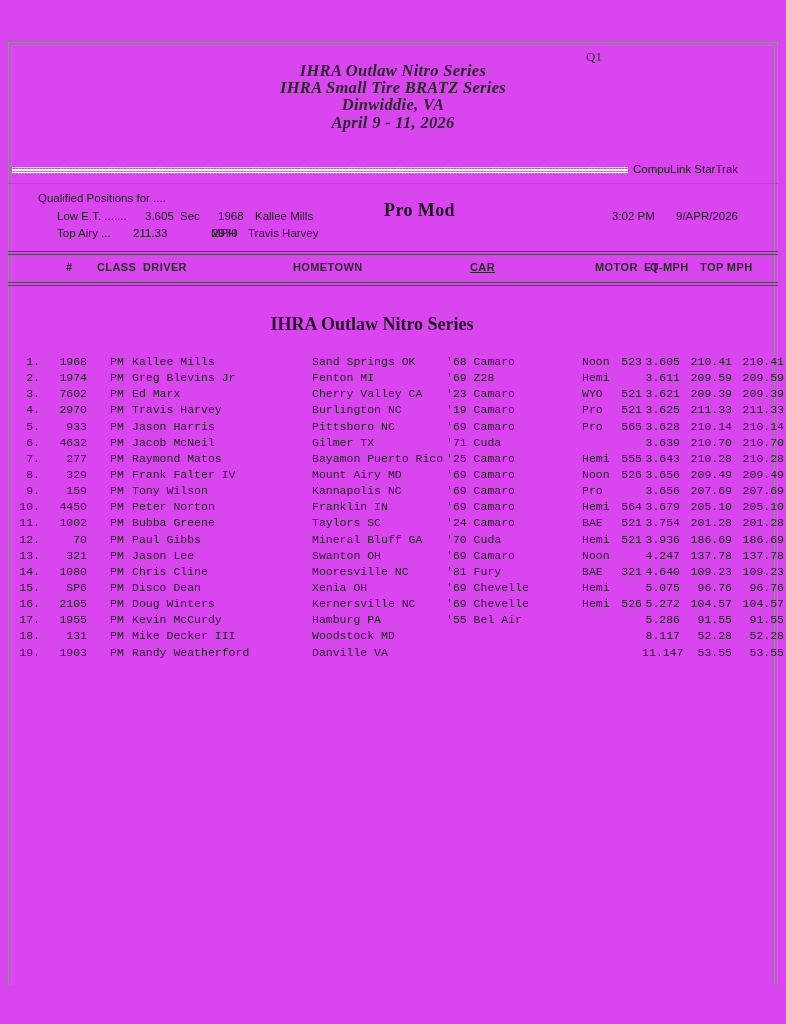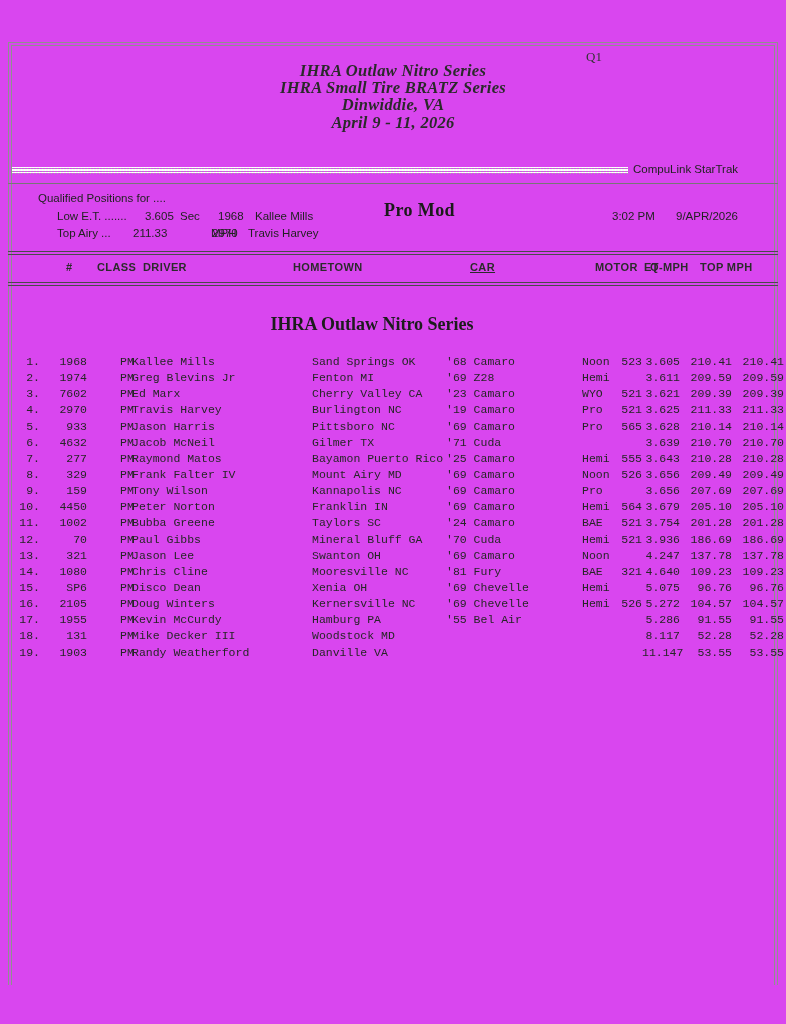--- a/index.html
+++ b/index.html
@@ -46,21 +46,21 @@
   .section-title{position:absolute;left:0;top:314px;width:744px;text-align:center;
                  font-family:"Liberation Serif",serif;font-weight:bold;font-size:18px;color:#1c1c1c;}
   
   .rows{position:absolute;left:8px;top:354px;width:770px;
         font-family:"Liberation Mono","DejaVu Sans Mono",monospace;
         font-size:11.5px;color:#262626;}
   .row{display:flex;height:16.15px;line-height:16.15px;}
   .c{white-space:pre;overflow:visible;flex:none;box-sizing:border-box;}
   .c.pos{width:32px;text-align:right;}
   .c.num{width:47px;text-align:right;}
-  .c.cls{width:45px;padding-left:33px;}
+  .c.cls{width:45px;padding-left:23px;}
   .c.drv{width:180px;}
   .c.hom{width:134px;}
   .c.car{width:104px;}
   .c.mbr{width:34px;margin-left:32px;}
   .c.msz{width:26px;text-align:right;}
   .c.et{width:38px;text-align:right;}
   .c.qm{width:52px;text-align:right;}
   .c.tm{width:52px;text-align:right;}
 </style>
 </head>

